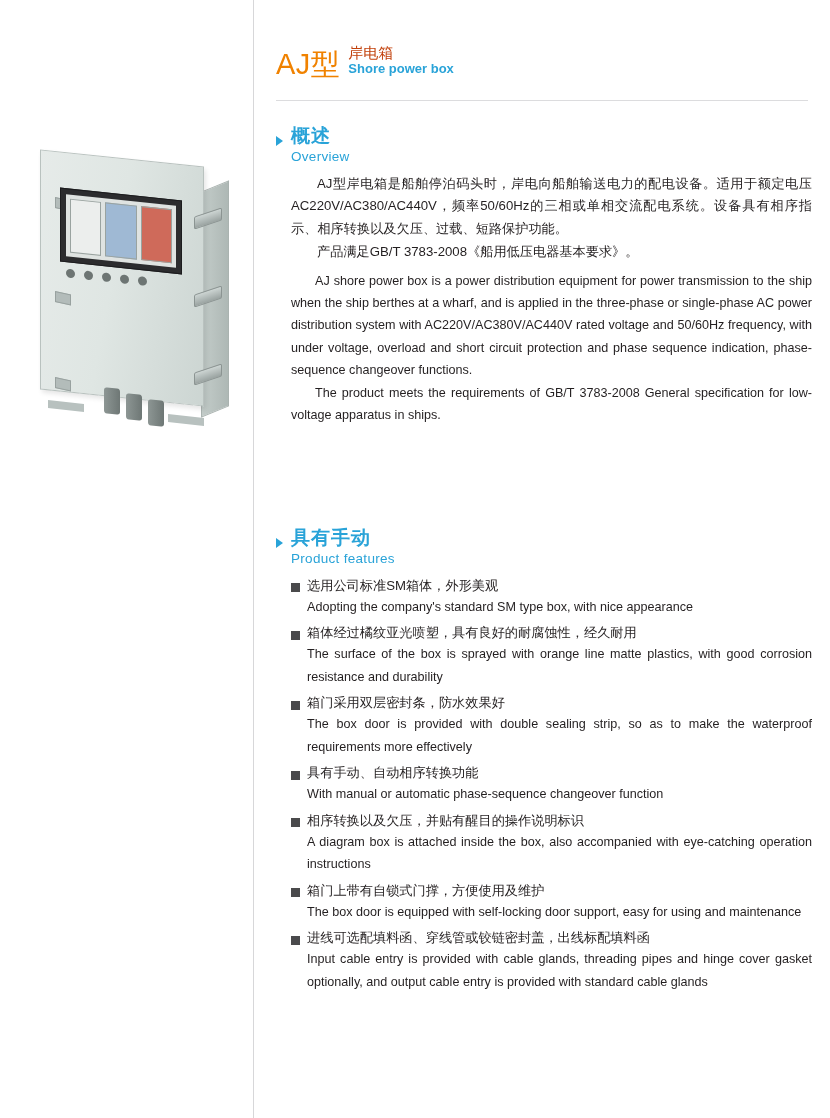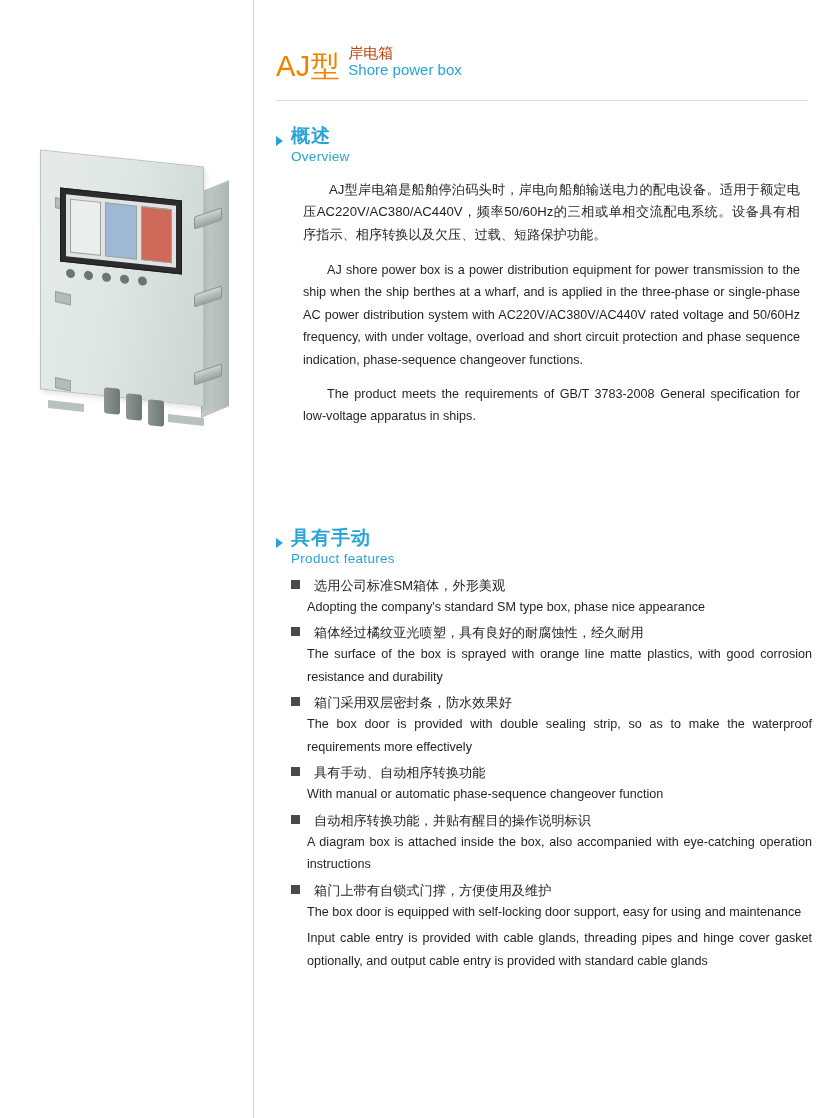--- a/index.html
+++ b/index.html
@@ -178,23 +178,24 @@
     padding-bottom: 2px;
   }
   .title-sub .cn2 {
     display: block;
     font-size: 15px;
     color: #c2410c;
     line-height: 1.15;
   }
   .title-sub .en2 {
     display: block;
-    font-size: 15px;
+    font-size: 13px;
     color: #29a3d8;
     line-height: 1.2;
+    font-weight: bold;
   }
   .title-rule {
     position: absolute;
     left: 22px;
     top: 100px;
     width: 532px;
     height: 1px;
     background: #dcdcde;
   }
 
@@ -229,41 +230,41 @@
     line-height: 1.4;
     letter-spacing: 0.3px;
   }
   .body-text {
     margin-left: 15px;
     font-size: 13.2px;
     line-height: 1.72;
     color: #231f20;
     text-align: justify;
   }
-  .body-text p { margin: 12px; }
+  .body-text p { margin: 0; }
   .indent { text-indent: 26px; }
   .en-para {
     font-size: 12.6px;
     line-height: 1.78;
     text-align: justify;
     color: #231f20;
   }
   .en-para.indent { text-indent: 24px; }
 
   
   .feat-list {
     margin-left: 15px;
   }
   .feat {
     margin-bottom: 4px;
   }
   .feat-cn {
     display: flex;
-    align-items: flex-start;
-    gap: 14px;
+    align-items: center;
+    gap: 7px;
     font-size: 13.2px;
     line-height: 1.6;
   }
   .sq {
     width: 9px; height: 9px;
     background: #4a4a4c;
     margin-top: 5px;
     flex: 0 0 auto;
   }
   .feat-en {
@@ -331,20 +332,21 @@
     <div class="section" style="top:126px;">
       <div class="section-head">
         <span class="tri-icon"></span>
         <span>
           <span class="head-cn">概述</span><br>
           <span class="head-en">Overview</span>
         </span>
       </div>
       <div class="body-text">
         <p class="indent">AJ型岸电箱是船舶停泊码头时，岸电向船舶输送电力的配电设备。适用于额定电压AC220V/AC380/AC440V，频率50/60Hz的三相或单相交流配电系统。设备具有相序指示、相序转换以及欠压、过载、短路保护功能。</p>
+        <p class="indent">产品满足GB/T 3783-2008《船用低压电器基本要求》。</p>
       </div>
       <div class="body-text" style="margin-top:6px;">
         <p class="en-para indent">AJ shore power box is a power distribution equipment for power transmission to the ship when the ship berthes at a wharf, and is applied in the three-phase or single-phase AC power distribution system with AC220V/AC380V/AC440V rated voltage and 50/60Hz frequency, with under voltage, overload and short circuit protection and phase sequence indication, phase-sequence changeover functions.</p>
         <p class="en-para indent">The product meets the requirements of GB/T 3783-2008 General specification for low-voltage apparatus in ships.</p>
       </div>
     </div>
 
     <div class="section" style="top:528px;">
       <div class="section-head">
         <span class="tri-icon"></span>
@@ -354,21 +356,21 @@
         </span>
       </div>
 
       <div class="feat-list">
 
         <div class="feat">
           <div class="feat-cn">
             <span class="sq"></span>
             <span>选用公司标准SM箱体，外形美观</span>
           </div>
-          <div class="feat-en">Adopting the company's standard SM type box, phase nice appearance</div>
+          <div class="feat-en">Adopting the company's standard SM type box, with nice appearance</div>
         </div>
 
         <div class="feat">
           <div class="feat-cn">
             <span class="sq"></span>
             <span>箱体经过橘纹亚光喷塑，具有良好的耐腐蚀性，经久耐用</span>
           </div>
           <div class="feat-en">The surface of the box is sprayed with orange line matte plastics, with good corrosion resistance and durability</div>
         </div>
 
@@ -384,34 +386,38 @@
           <div class="feat-cn">
             <span class="sq"></span>
             <span>具有手动、自动相序转换功能</span>
           </div>
           <div class="feat-en">With manual or automatic phase-sequence changeover function</div>
         </div>
 
         <div class="feat">
           <div class="feat-cn">
             <span class="sq"></span>
-            <span>自动相序转换功能，并贴有醒目的操作说明标识</span>
+            <span>相序转换以及欠压，并贴有醒目的操作说明标识</span>
           </div>
           <div class="feat-en">A diagram box is attached inside the box, also accompanied with eye-catching operation instructions</div>
         </div>
 
         <div class="feat">
           <div class="feat-cn">
             <span class="sq"></span>
             <span>箱门上带有自锁式门撑，方便使用及维护</span>
           </div>
           <div class="feat-en">The box door is equipped with self-locking door support, easy for using and maintenance</div>
         </div>
 
         <div class="feat">
+          <div class="feat-cn">
+            <span class="sq"></span>
+            <span>进线可选配填料函、穿线管或铰链密封盖，出线标配填料函</span>
+          </div>
           <div class="feat-en">Input cable entry is provided with cable glands, threading pipes and hinge cover gasket optionally, and output cable entry is provided with standard cable glands</div>
         </div>
 
       </div>
     </div>
 
   </div>
 </div>
 
 </body></html>

